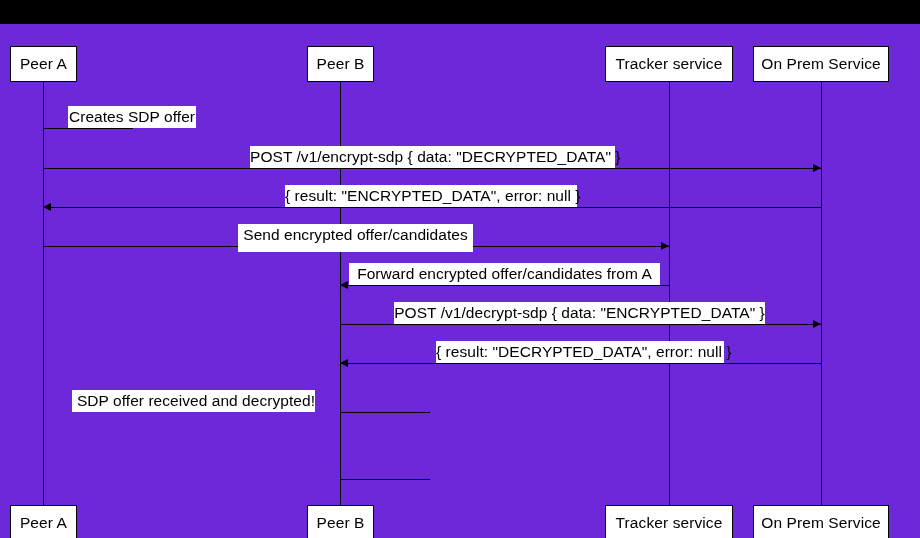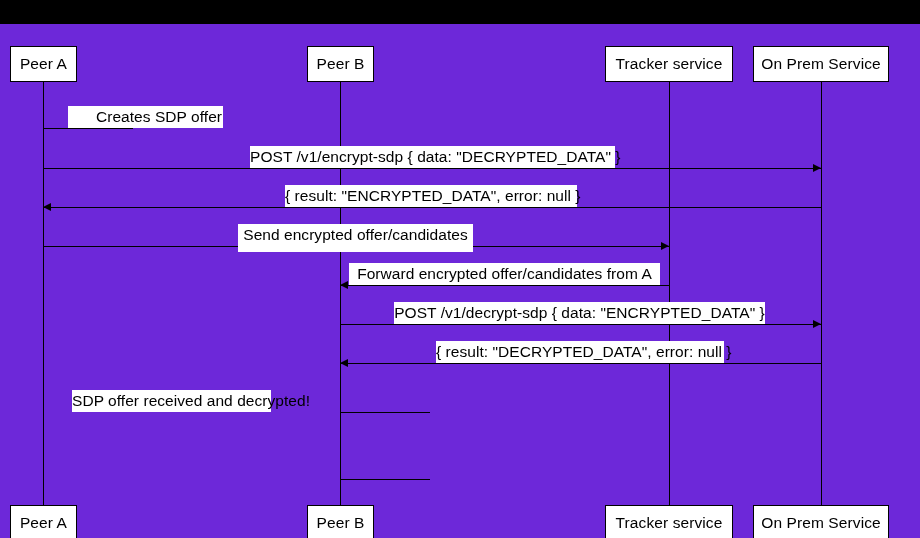--- a/index.html
+++ b/index.html
@@ -112,35 +112,35 @@
   <div class="msg-line" style="left:340px; top:388px; width:90px;"></div>
   <div class="msg-line" style="left:340px; top:455px; width:90px;"></div>
 
   <div class="msg-arrowhead right" style="left:813px; top:140px;"></div>
   <div class="msg-arrowhead left" style="left:43px;  top:179px;"></div>
   <div class="msg-arrowhead right" style="left:661px; top:218px;"></div>
   <div class="msg-arrowhead left" style="left:340px; top:257px;"></div>
   <div class="msg-arrowhead right" style="left:813px; top:296px;"></div>
   <div class="msg-arrowhead left" style="left:340px; top:335px;"></div>
 
-  <div class="msg-label" style="left:68px; top:82px; width:128px; height:22px;padding-left:27px;">Creates SDP offer</div>
+  <div class="msg-label" style="left:68px; top:82px; width:128px; height:22px;">Creates SDP offer</div>
 
   <div class="msg-label" style="left:250px; top:122px; width:365px; height:22px;">POST /v1/encrypt-sdp { data: "DECRYPTED_DATA" }</div>
 
   <div class="msg-label" style="left:285px; top:161px; width:292px; height:22px;">{ result: "ENCRYPTED_DATA", error: null }</div>
 
   <div class="msg-label" style="left:238px; top:200px; width:235px; height:28px;">Send encrypted offer/candidates</div>
 
   <div class="msg-label" style="left:349px; top:239px; width:311px; height:22px;text-align:center;">Forward encrypted offer/candidates from A</div>
 
   <div class="msg-label" style="left:394px; top:278px; width:371px; height:22px;">POST /v1/decrypt-sdp { data: "ENCRYPTED_DATA" }</div>
 
   <div class="msg-label" style="left:436px; top:317px; width:288px; height:22px;">{ result: "DECRYPTED_DATA", error: null }</div>
 
-  <div class="msg-label" style="left:72px; top:366px; width:199px; height:22px;">SDP offer received and decrypted!</div>
+  <div class="msg-label" style="left:72px; top:366px; width:243px; height:22px;text-align:right;">SDP offer received and decrypted!</div>
 
 
   <div class="participant" style="left:10px; top:481px; width:67px; height:36px;">
     <span>Peer A</span>
   </div>
   <div class="participant" style="left:307px; top:481px; width:67px; height:36px;">
     <span>Peer B</span>
   </div>
   <div class="participant" style="left:605px; top:481px; width:128px; height:36px;">
     <span>Tracker service</span>

